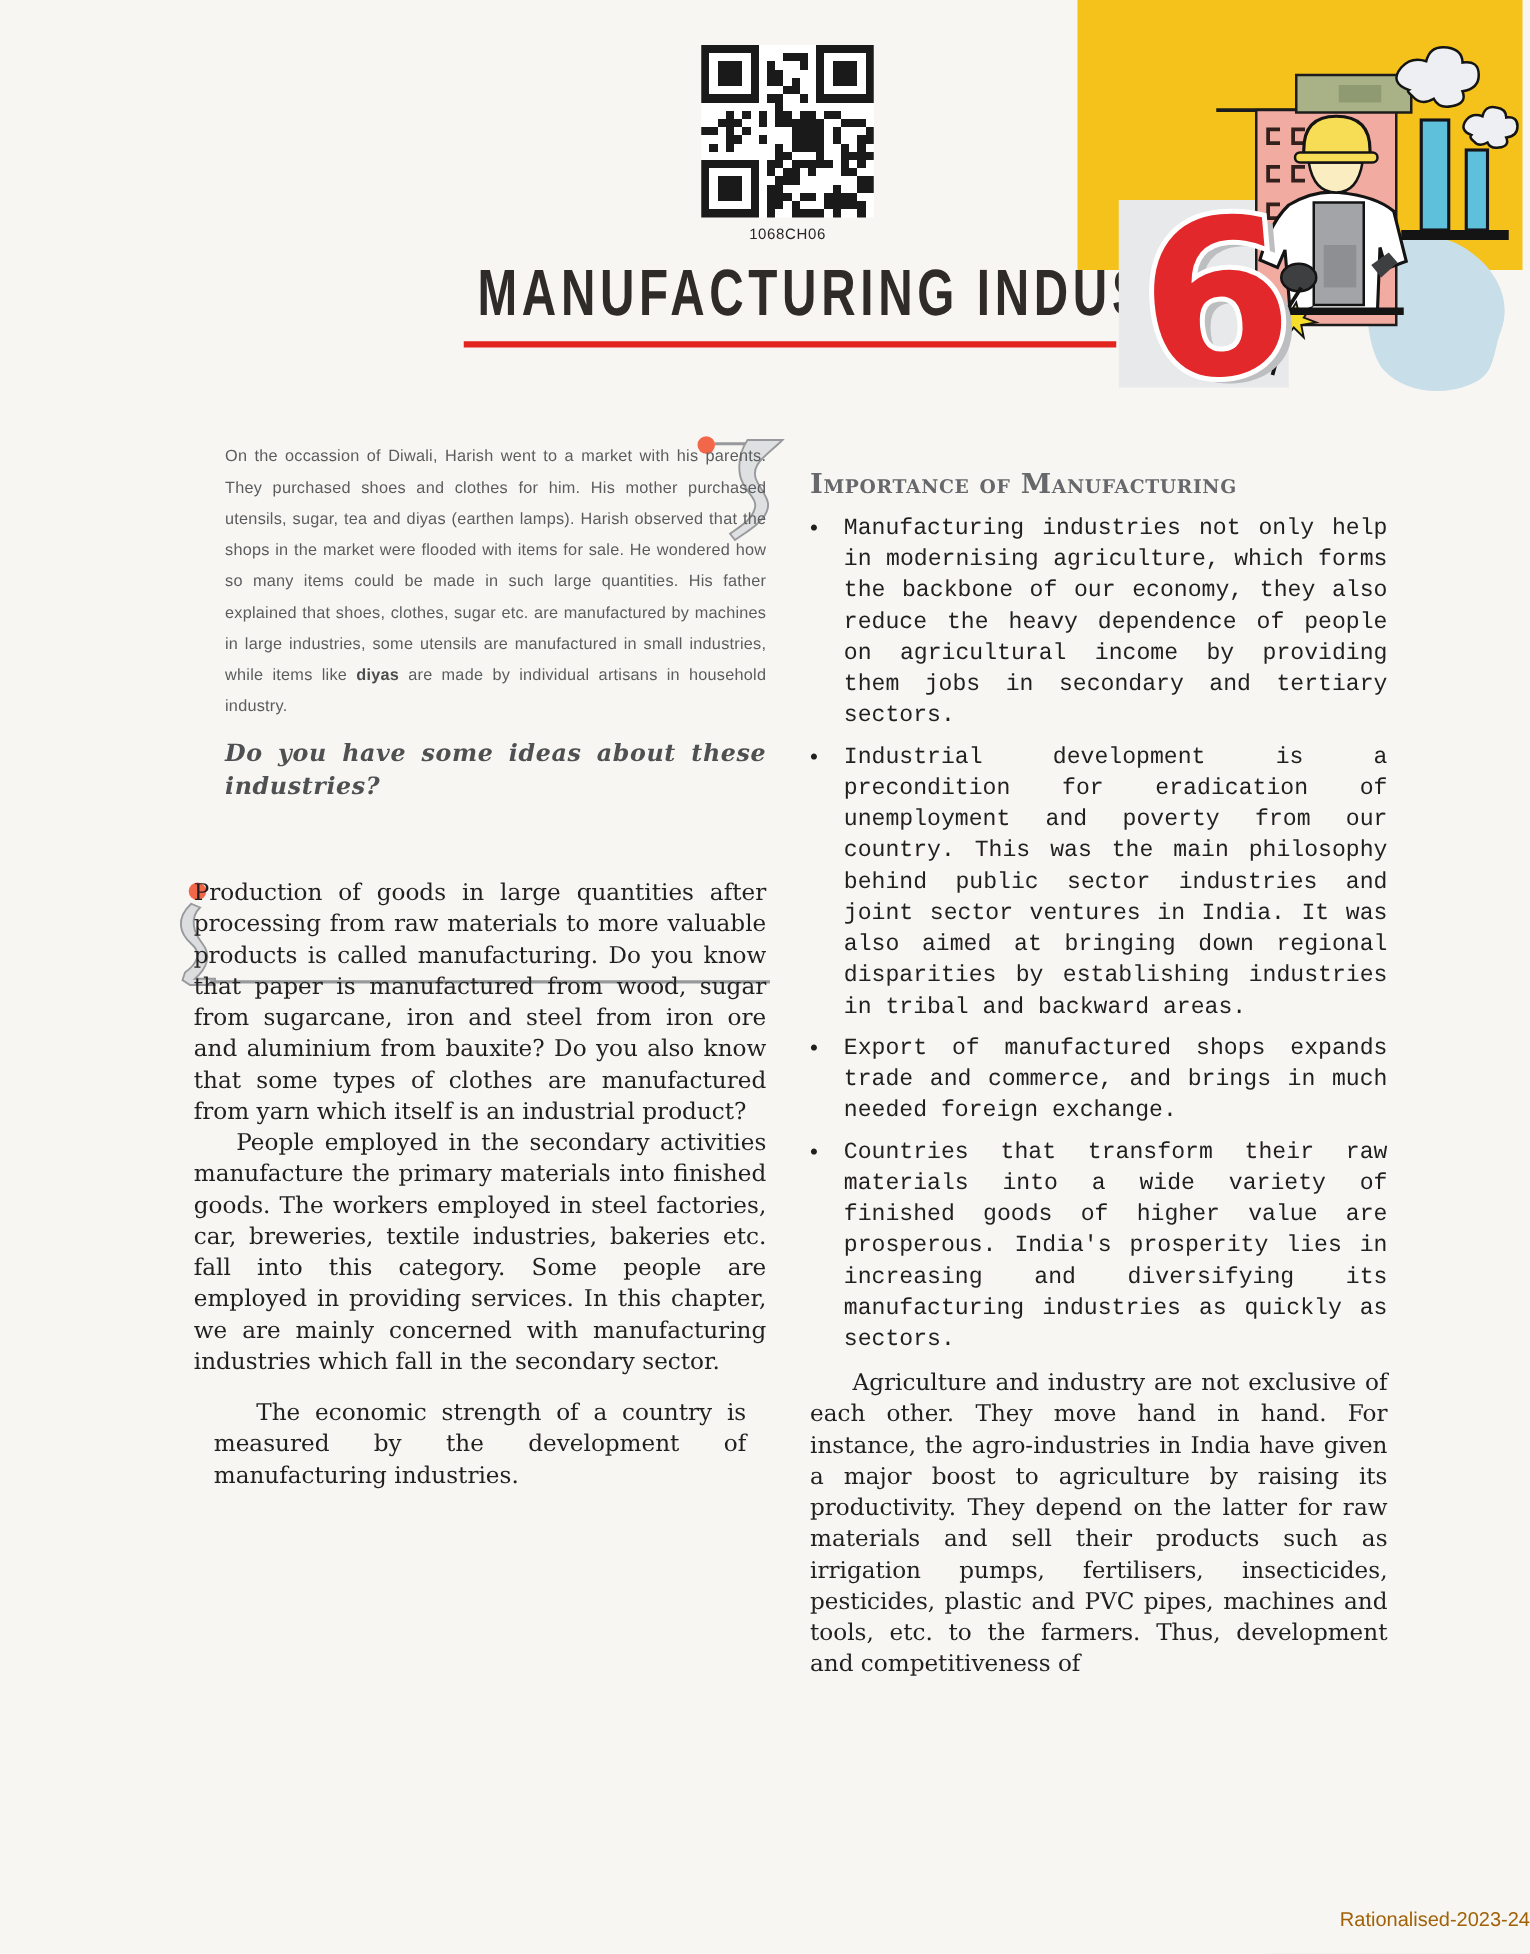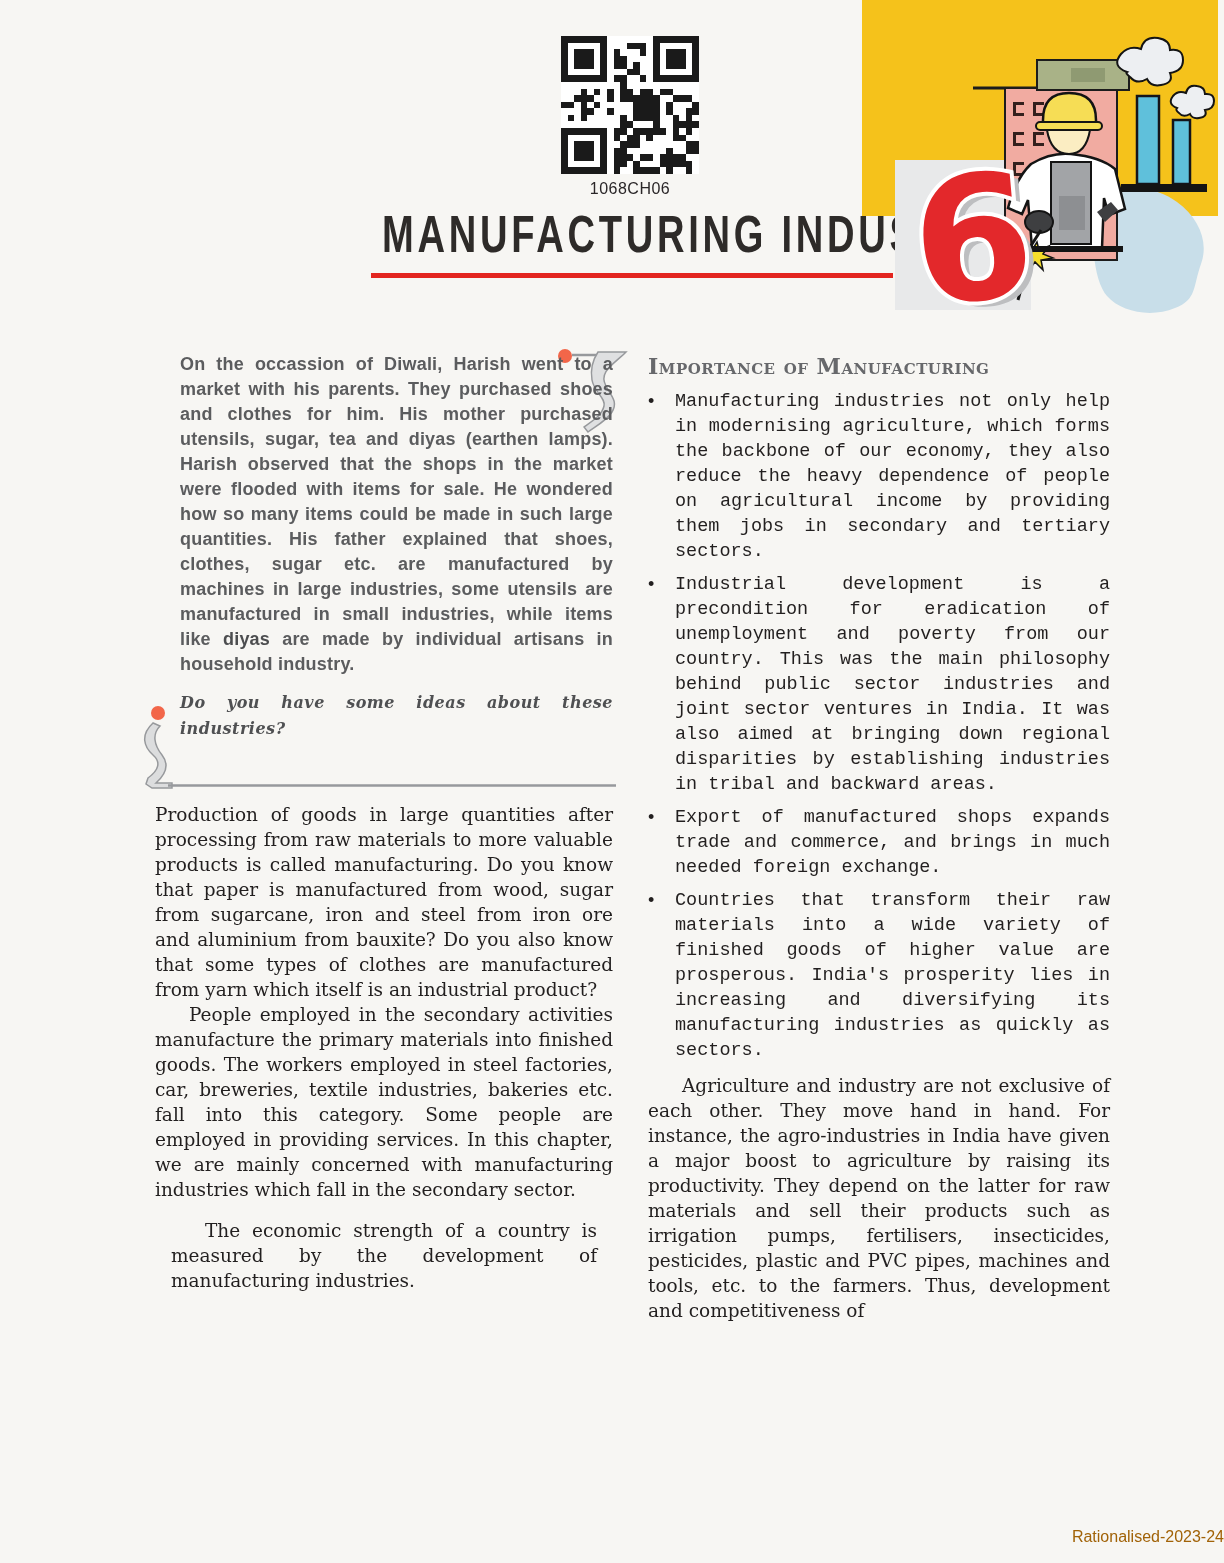--- a/index.html
+++ b/index.html
@@ -4,52 +4,52 @@
 <style>
   html,body{margin:0;padding:0;background:#e9e8e6;}
   .page{
     position:relative;width:1224px;height:1563px;margin:0 auto;
     background:#F7F6F3;overflow:hidden;
     font-family:"Liberation Sans",sans-serif;
   }
   
   .qr-wrap{position:absolute;left:558px;top:36px;width:144px;text-align:center;}
   .qr-svg{width:138px;height:138px;background:#fff;display:block;margin:0 auto;}
-  .qr-caption{margin-top:6px;font-size:16px;letter-spacing:.5px;color:#2a2628;}
+  .qr-caption{margin-top:6px;font-size:12px;letter-spacing:.5px;color:#2a2628;}
   .title{
     position:absolute;left:382px;top:220px;width:520px;height:54px;
     font-weight:bold;font-size:41px;color:#2E2B29;white-space:nowrap;
     letter-spacing:4px;transform:scale(.93,1.28);transform-origin:left bottom;
   }
   .title-underline{position:absolute;left:371px;top:273px;width:522px;height:5px;background:#E3251F;}
   .illustration{position:absolute;left:855px;top:0;width:369px;height:330px;}
   
   .serif{font-family:"DejaVu Serif","Liberation Serif",serif;color:#221F1F;
          font-size:18.5px;line-height:25px;text-align:justify;}
   .indent{text-indent:34px;}
   
   .col-left{position:absolute;left:155px;top:352px;width:458px;}
   .story{
-    padding-left:25px;font-size:18px;line-height:25px;color:#5B5C5E;
-    letter-spacing:.2px;text-align:justify;font-weight:bold;
+    padding-left:25px;font-size:13px;line-height:25px;color:#5B5C5E;
+    letter-spacing:.2px;text-align:justify;
   }
   .story b{color:#4c4d4f;}
   .question{
     padding-left:25px;margin-top:13px;
     font-family:"DejaVu Serif","Liberation Serif",serif;
     font-weight:bold;font-style:italic;color:#4F5052;
-    font-size:16px;line-height:26px;word-spacing:5px;letter-spacing:.5px;text-align:justify;
+    font-size:19px;line-height:26px;word-spacing:5px;letter-spacing:.5px;text-align:justify;
   }
   .body-left{margin-top:60px;}
   
   .col-right{position:absolute;left:648px;top:352px;width:462px;}
   .heading{
     font-family:"DejaVu Serif","Liberation Serif",serif;
     font-variant:small-caps;font-weight:bold;color:#67686B;
-    font-size:22px;line-height:28px;letter-spacing:.5px;margin-bottom:9px;
+    font-size:22px;line-height:28px;letter-spacing:.5px;margin-bottom:9px;margin-top:21px;
   }
   .bullet{display:flex;margin-top:8px;}
   .bullet .dot{width:27px;flex:0 0 27px;font-size:18px;line-height:25px;color:#221F1F;}
   .bullet .txt{flex:1;font-family:Liberation Mono, monospace;}
   .closing{margin-top:10px;}
   
   .deco{position:absolute;pointer-events:none;}
   
   .footer{position:absolute;top:1528px;left:0;width:100%;text-align:right;
           font-size:16px;color:#a16207;}

